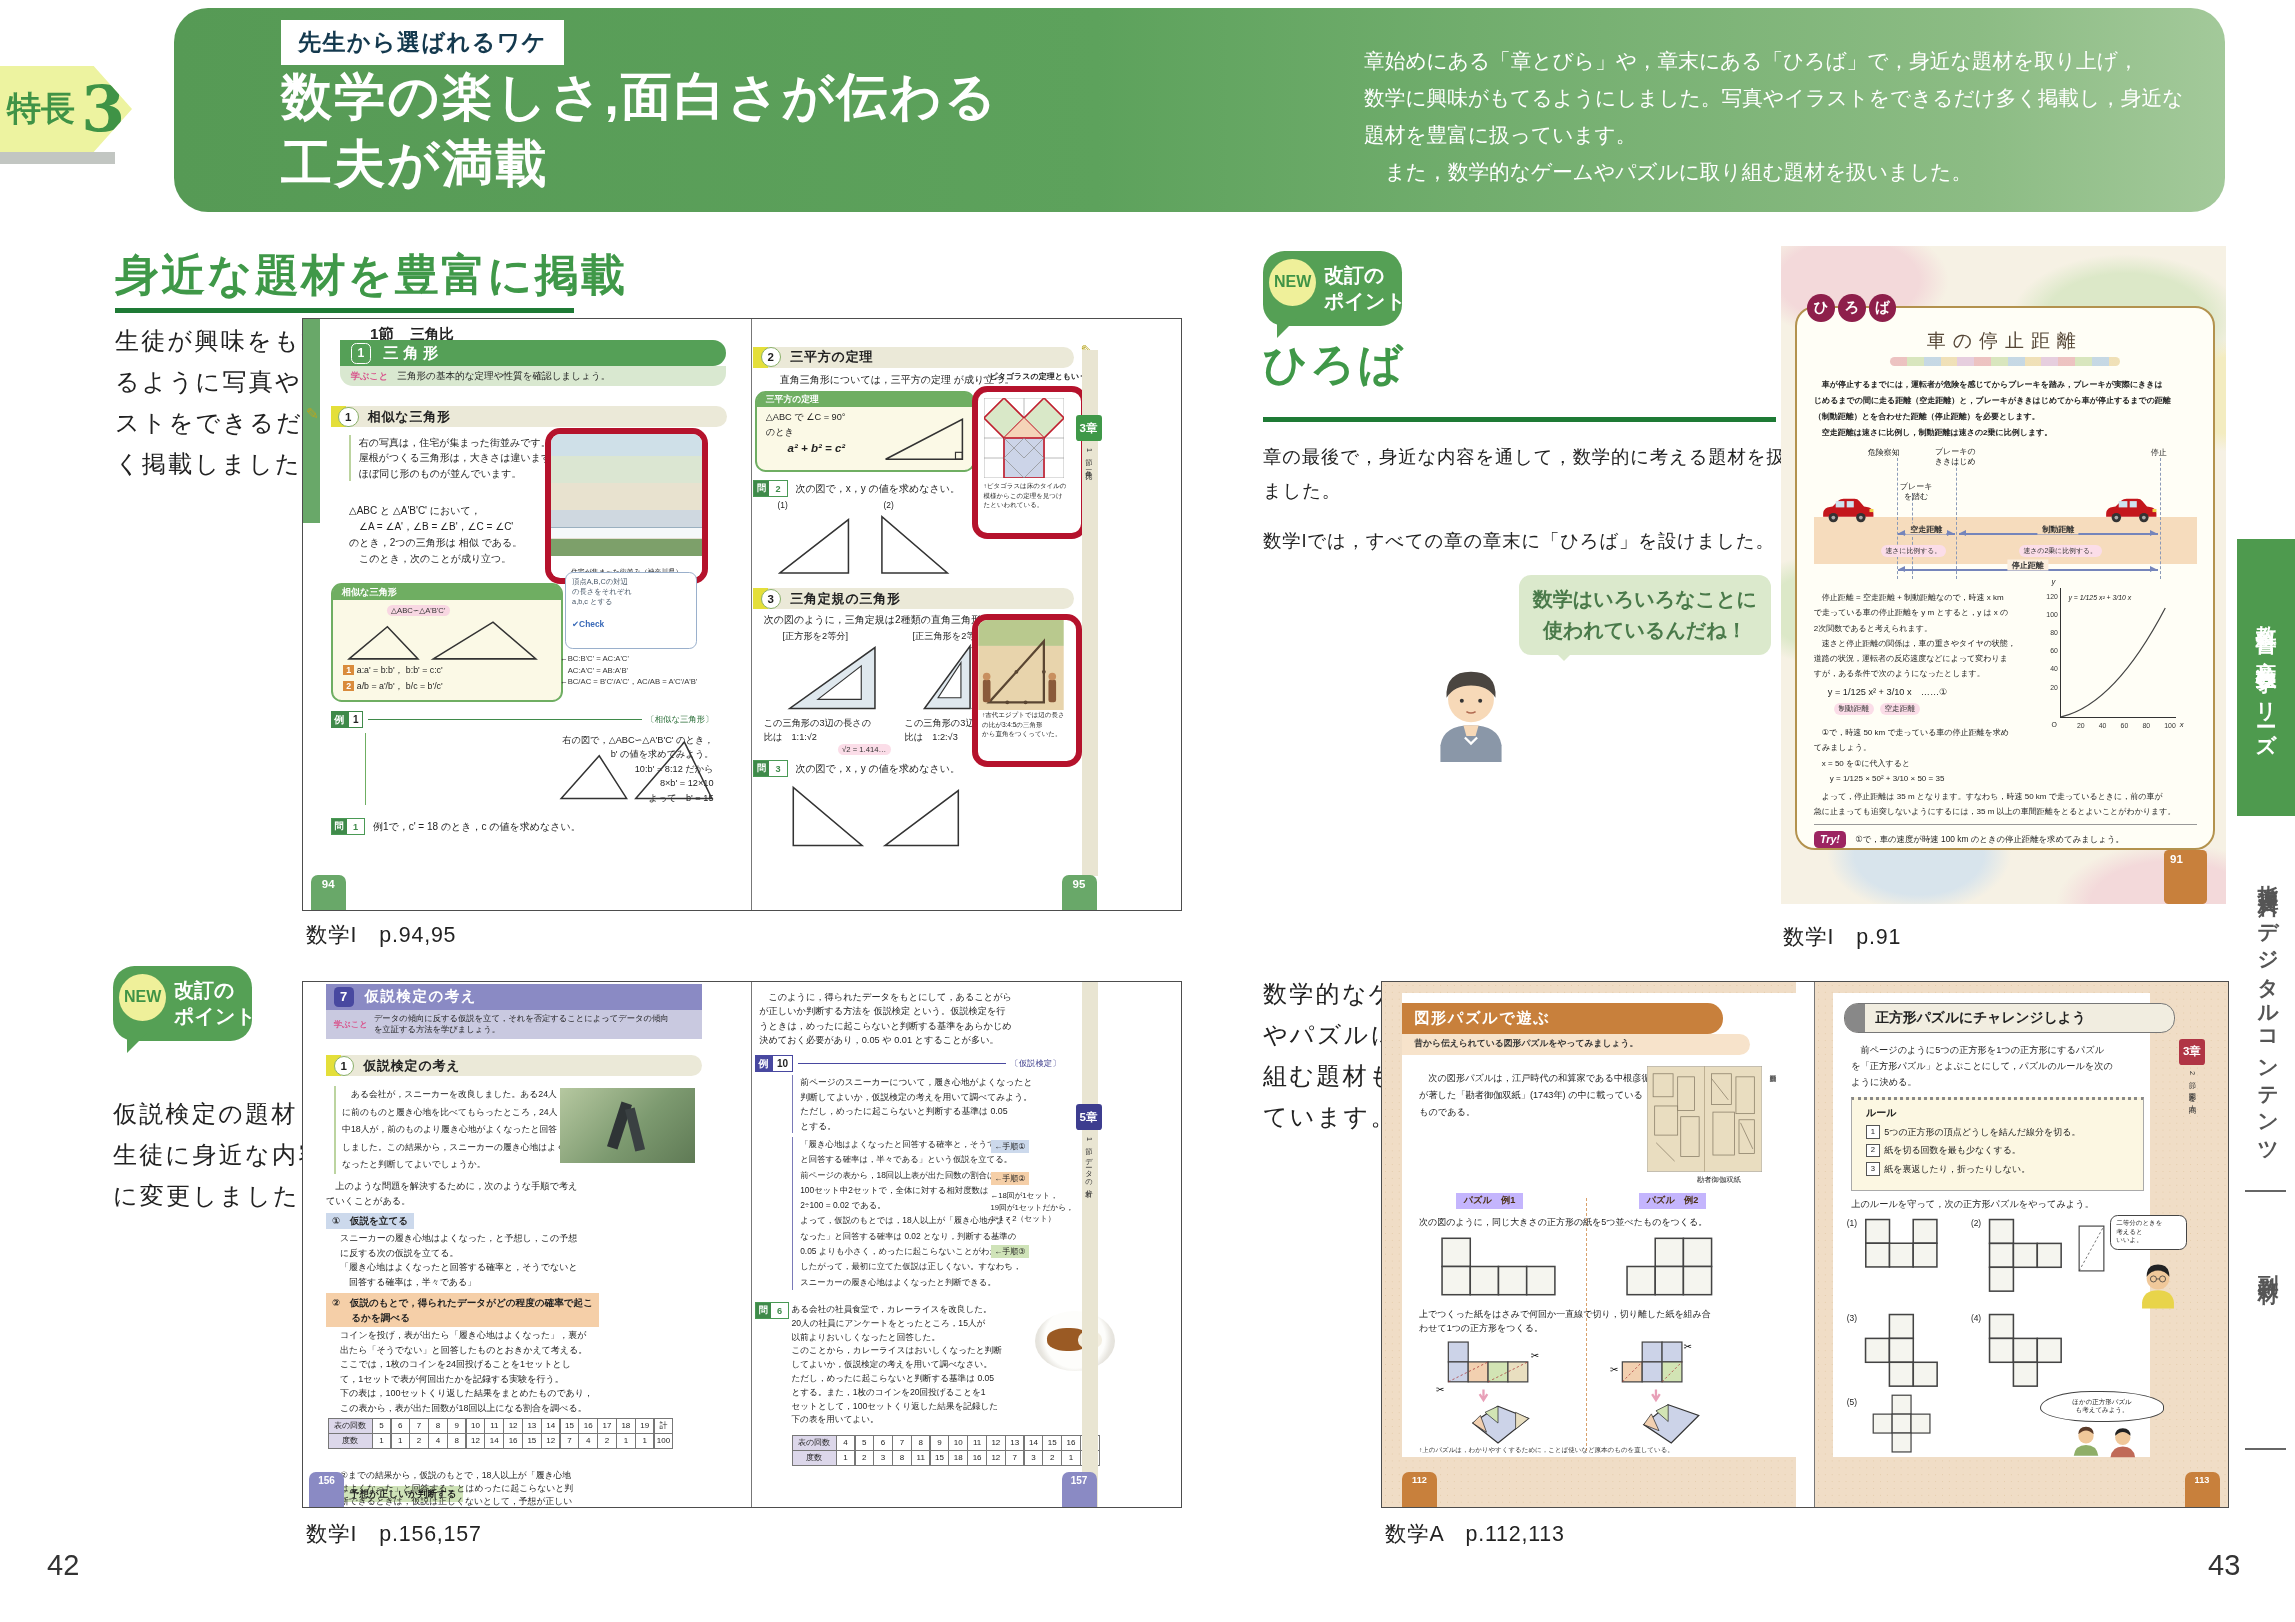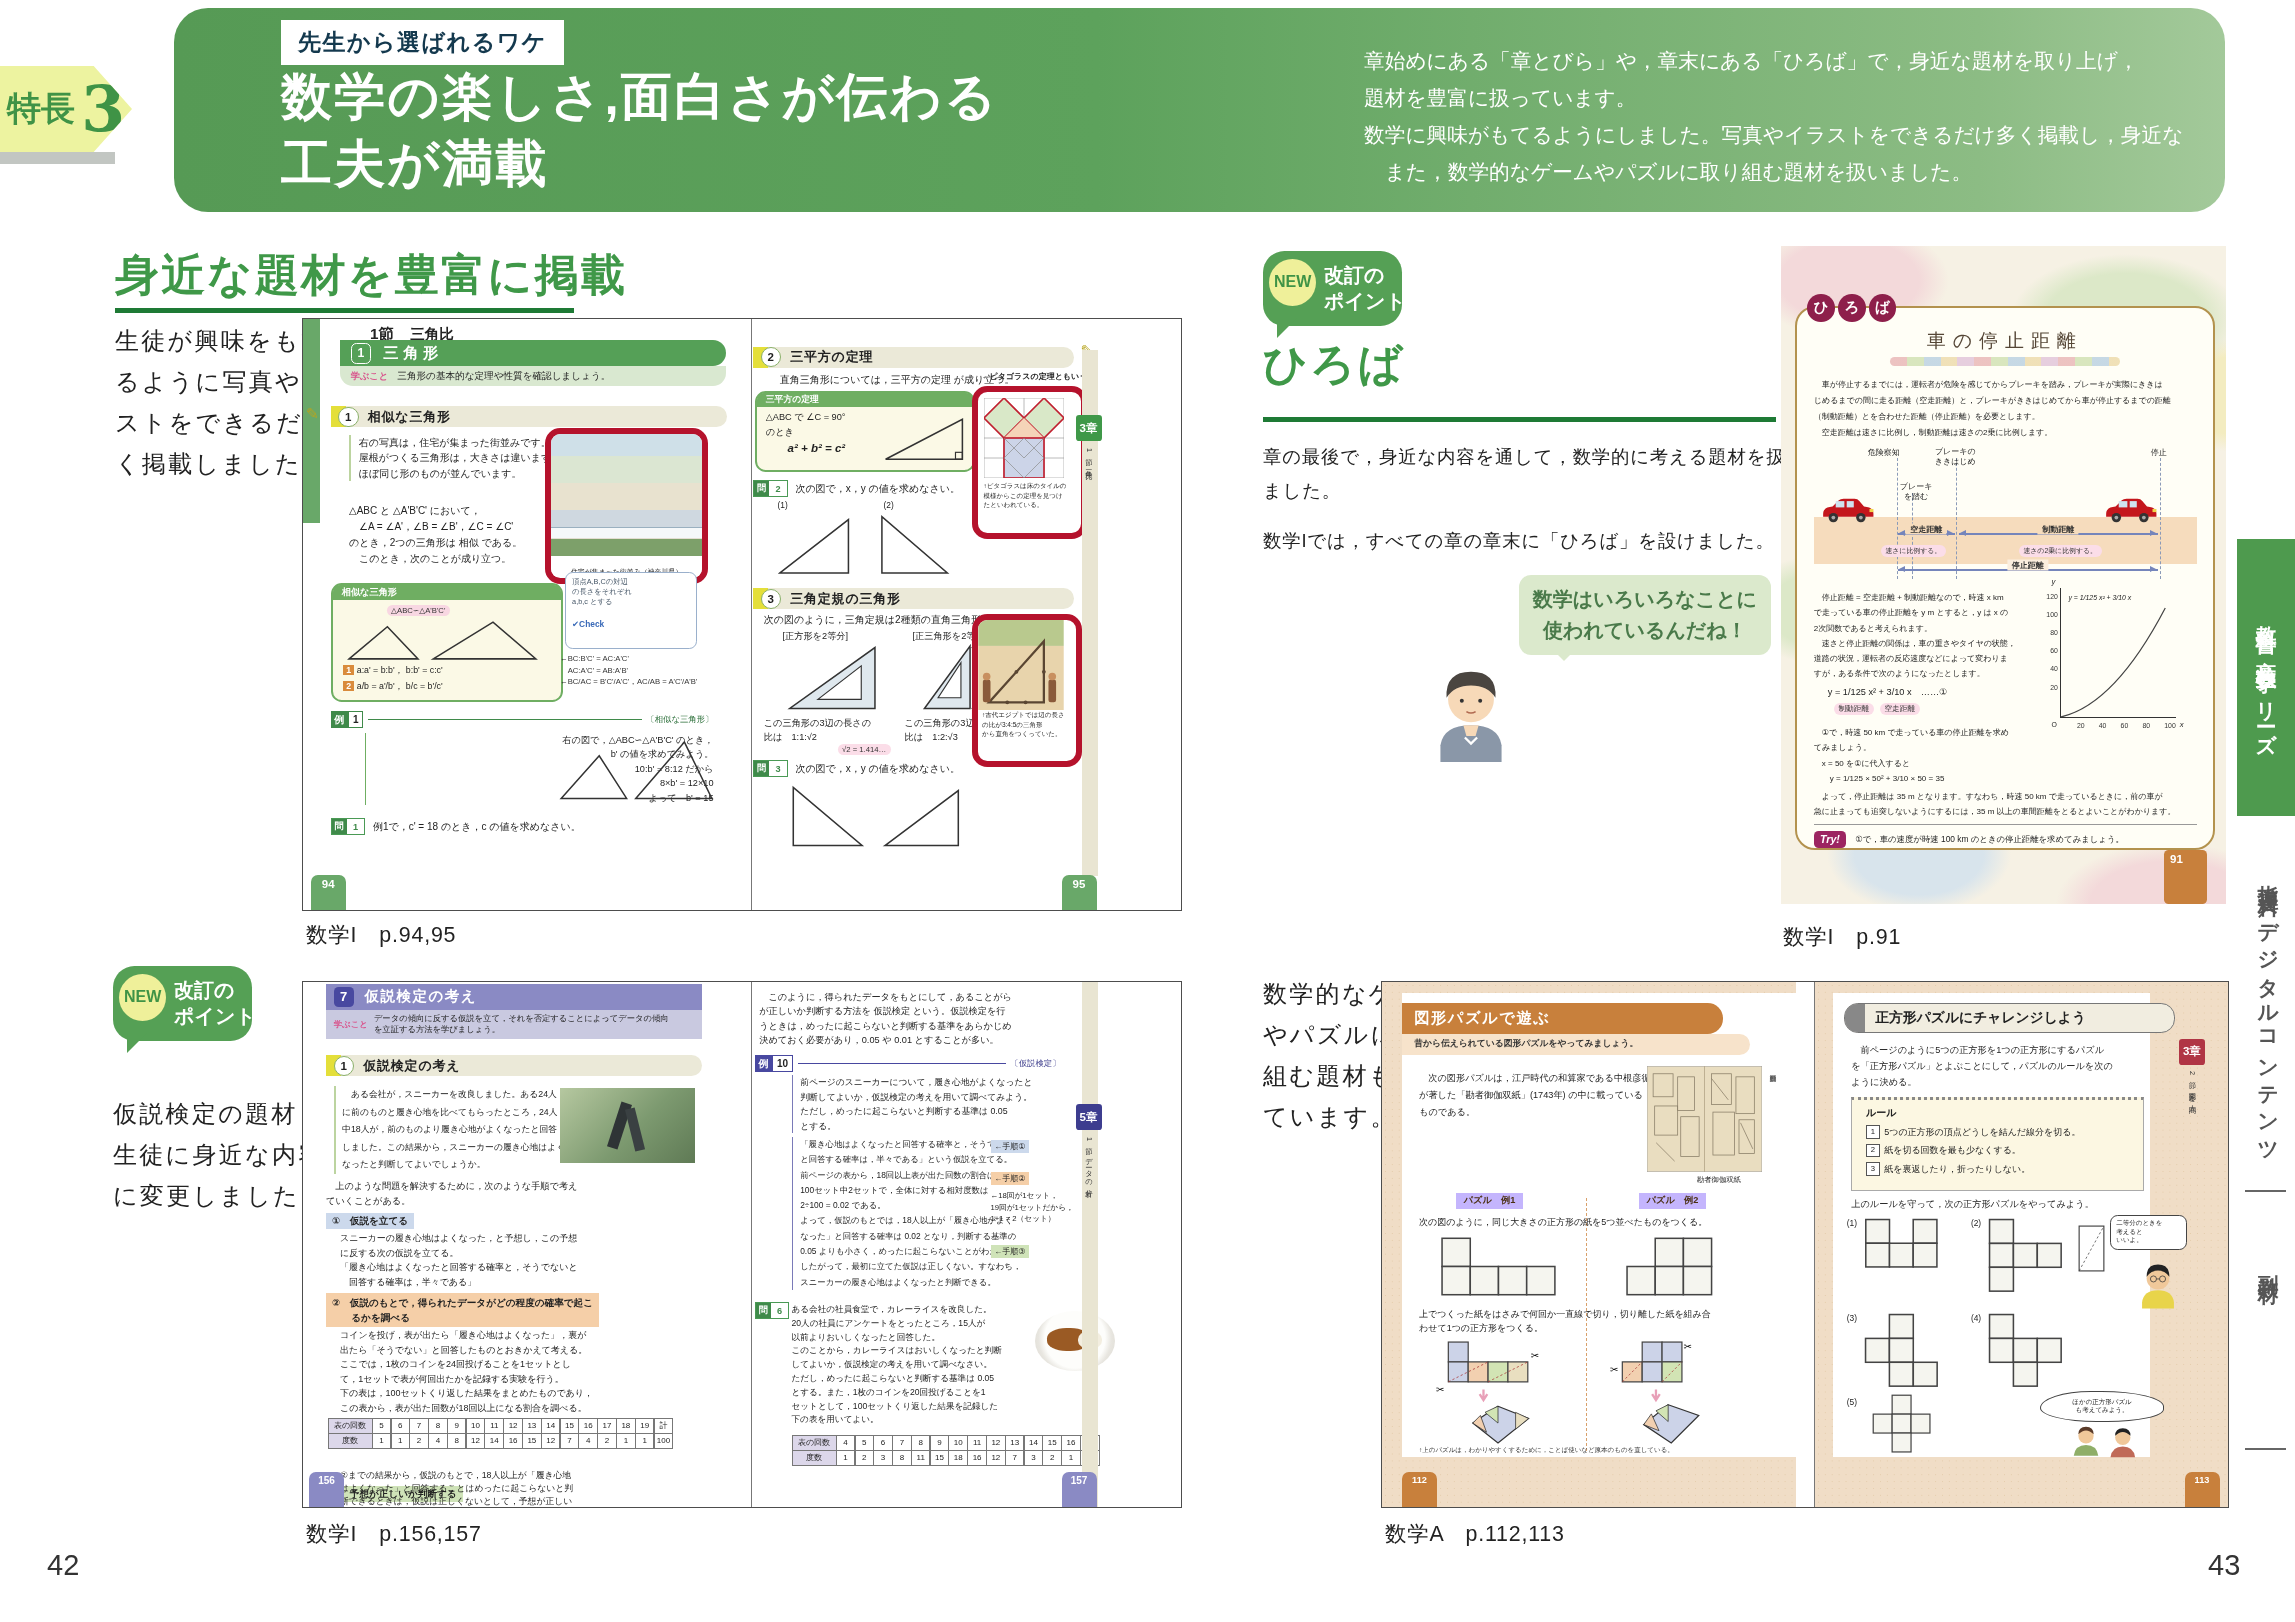--- a/index.html
+++ b/index.html
@@ -130,22 +130,22 @@
 <body>
 
 <div id="root">
 
   <div class="banner">
     <div class="banner-tag">先生から選ばれるワケ</div>
     <div class="banner-title nw" style="top:55px;">数学の楽しさ,面白さが伝わる</div>
     <div class="banner-title nw" style="top:122px;">工夫が満載</div>
     <div class="banner-intro">
         <div class="ln">章始めにある「章とびら」や，章末にある「ひろば」で，身近な題材を取り上げ，</div>
+        <div class="ln">数学に興味がもてるようにしました。写真やイラストをできるだけ多く掲載し，身近な</div>
         <div class="ln">題材を豊富に扱っています。</div>
-        <div class="ln">数学に興味がもてるようにしました。写真やイラストをできるだけ多く掲載し，身近な</div>
         <div class="ln">　また，数学的なゲームやパズルに取り組む題材を扱いました。</div>
       </div>
   </div>
   <div class="feature-badge">
     <span class="fl">特長</span>
     <span class="fn">3</span>
   </div>
   <div class="feature-shadow"></div>
 
   <div class="sec-heading nw" style="left:115px;top:246px;">身近な題材を豊富に掲載</div>
@@ -404,21 +404,21 @@
 
   <div class="wcolor" style="left:1781px;top:246px;width:445px;height:658px;">
     <div class="hcard" style="left:13.8px;top:60px;width:416px;height:540px;">
       <div class="hbadge abs" style="left:10.7px;top:-13.8px;">
           <span class="">ひ</span>
           <span class="">ろ</span>
           <span class="">ば</span>
         </div>
       <div class="abs nw" style="left:0;top:20px;width:100%;text-align:center;font-size:19px;letter-spacing:6.9px;color:#554636;font-family:'Liberation Serif','DejaVu Serif',serif;">車の停止距離</div>
       <div class="washi" style="left:93px;top:49px;width:230px;"></div>
-      <div class="abs" style="left:17px;top:69px;font-size:8px;line-height:16px;color:#222;">
+      <div class="abs" style="left:17px;top:69px;font-size:8px;line-height:16px;color:#222;font-weight:bold;">
           <div class="ln">　車が停止するまでには，運転者が危険を感じてからブレーキを踏み，ブレーキが実際にききは</div>
           <div class="ln">じめるまでの間に走る距離（空走距離）と，ブレーキがききはじめてから車が停止するまでの距離</div>
           <div class="ln">（制動距離）とを合わせた距離（停止距離）を必要とします。</div>
           <div class="ln">　空走距離は速さに比例し，制動距離は速さの2乗に比例します。</div>
         </div>
 
       <div class="abs" style="left:17px;top:139px;width:383px;height:136px;">
         <div class="abs" style="left:0;top:70px;width:100%;height:47px;background:#f6dcbd;"></div>
         <div class="dashv" style="left:83px;top:10.7px;height:121px;"></div>
         <div class="dashv" style="left:98px;top:46px;height:86px;"></div>

